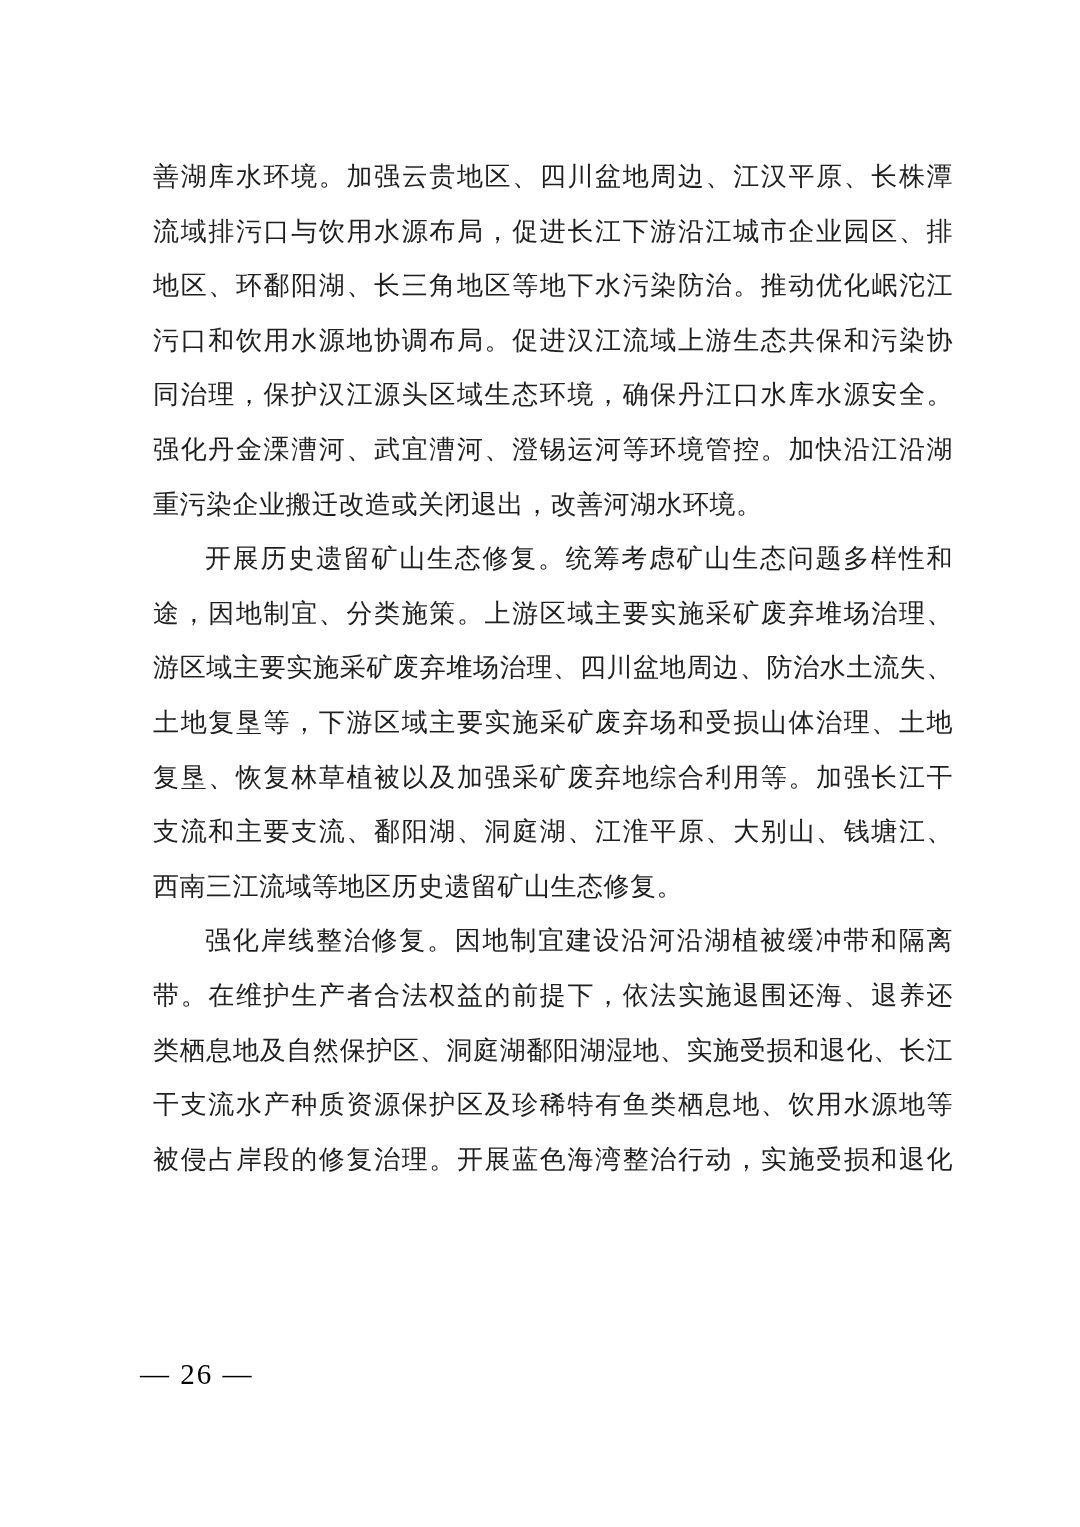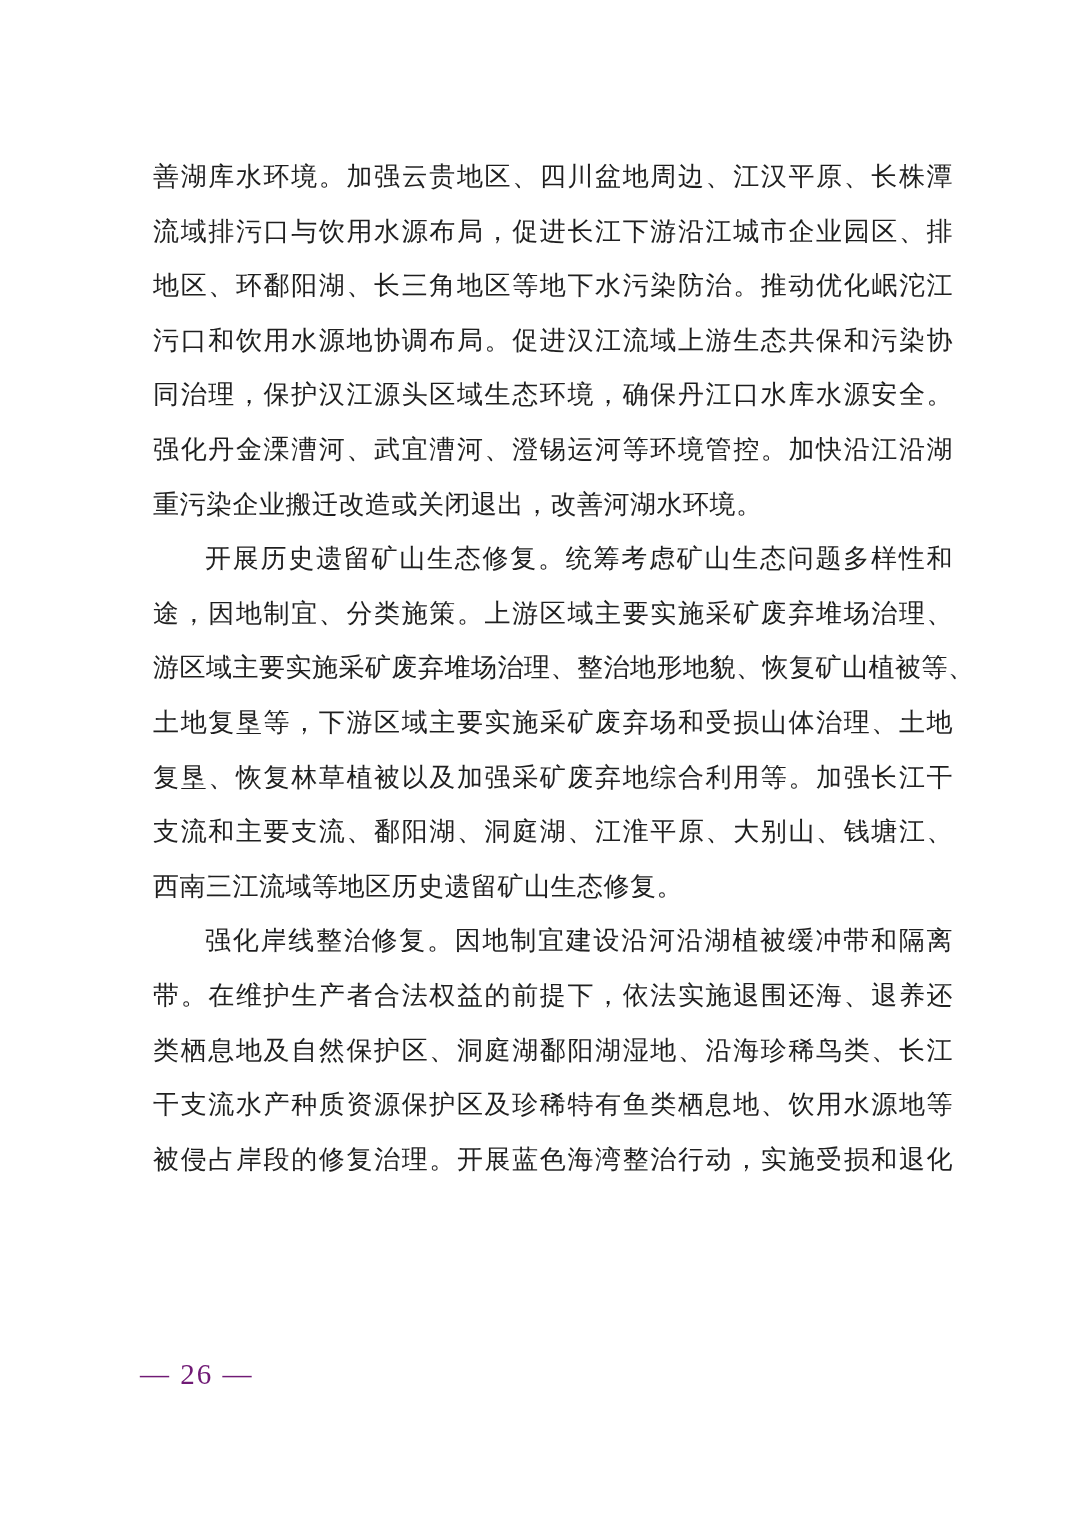--- a/index.html
+++ b/index.html
@@ -36,21 +36,21 @@
     text-align-last: left;
   }
   .line.indent { text-indent: 2em; }
   .hd { font-weight: 400; }
   .footer {
     position: absolute;
     left: 140px;
     top: 1352px;
     font-size: 29px;
     line-height: 44px;
-    color: #701a75;
+    color: #000000;
     letter-spacing: 2px;
   }
 </style>
 </head>
 <body>
 
 <div class="page">
   <div class="textblock">
 
     <div class="para">
@@ -59,31 +59,31 @@
       <p class="line">地区、环鄱阳湖、长三角地区等地下水污染防治。推动优化岷沱江</p>
       <p class="line">污口和饮用水源地协调布局。促进汉江流域上游生态共保和污染协</p>
       <p class="line">同治理，保护汉江源头区域生态环境，确保丹江口水库水源安全。</p>
       <p class="line">强化丹金溧漕河、武宜漕河、澄锡运河等环境管控。加快沿江沿湖</p>
       <p class="line last">重污染企业搬迁改造或关闭退出，改善河湖水环境。</p>
     </div>
 
     <div class="para">
       <p class="line indent"><span class="hd">开展历史遗留矿山生态修复。</span><span>统筹考虑矿山生态问题多样性和</span></p>
       <p class="line">途，因地制宜、分类施策。上游区域主要实施采矿废弃堆场治理、</p>
-      <p class="line">游区域主要实施采矿废弃堆场治理、整治地形地貌、恢复矿山植被等、</p>
+      <p class="line">游区域主要实施采矿废弃堆场治理、四川盆地周边、防治水土流失、</p>
       <p class="line">土地复垦等，下游区域主要实施采矿废弃场和受损山体治理、土地</p>
       <p class="line">复垦、恢复林草植被以及加强采矿废弃地综合利用等。加强长江干</p>
       <p class="line">支流和主要支流、鄱阳湖、洞庭湖、江淮平原、大别山、钱塘江、</p>
       <p class="line last">西南三江流域等地区历史遗留矿山生态修复。</p>
     </div>
 
     <div class="para">
       <p class="line indent"><span class="hd">强化岸线整治修复。</span><span>因地制宜建设沿河沿湖植被缓冲带和隔离</span></p>
       <p class="line">带。在维护生产者合法权益的前提下，依法实施退围还海、退养还</p>
-      <p class="line">类栖息地及自然保护区、洞庭湖鄱阳湖湿地、沿海珍稀鸟类、长江</p>
+      <p class="line">类栖息地及自然保护区、洞庭湖鄱阳湖湿地、实施受损和退化、长江</p>
       <p class="line">干支流水产种质资源保护区及珍稀特有鱼类栖息地、饮用水源地等</p>
       <p class="line">被侵占岸段的修复治理。开展蓝色海湾整治行动，实施受损和退化</p>
     </div>
 
   </div>
 
   <div class="footer">
     <span>— 26 —</span>
   </div>
 </div>

